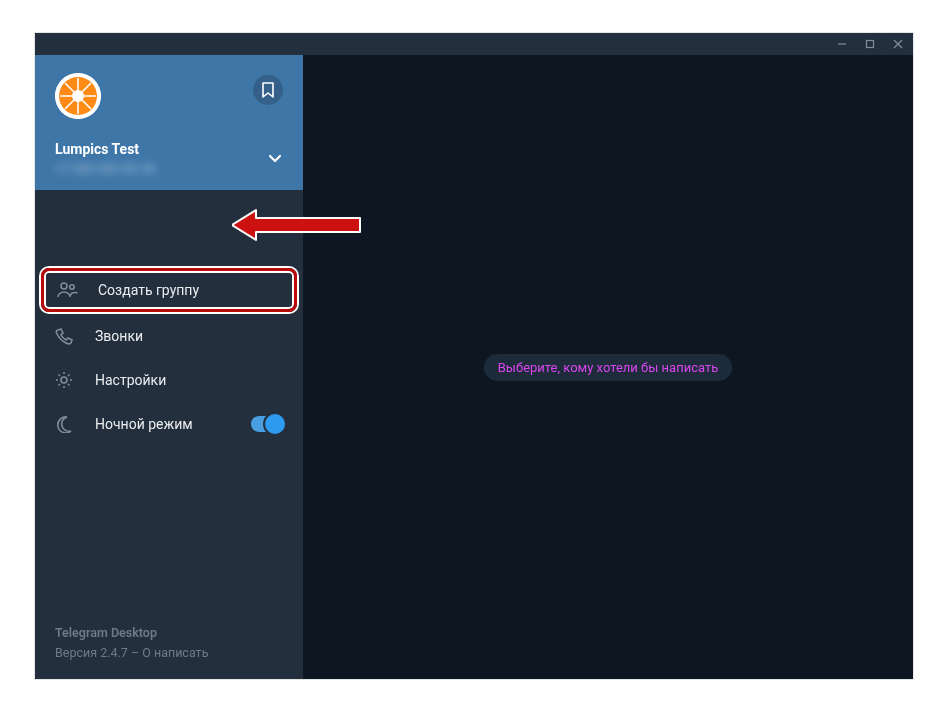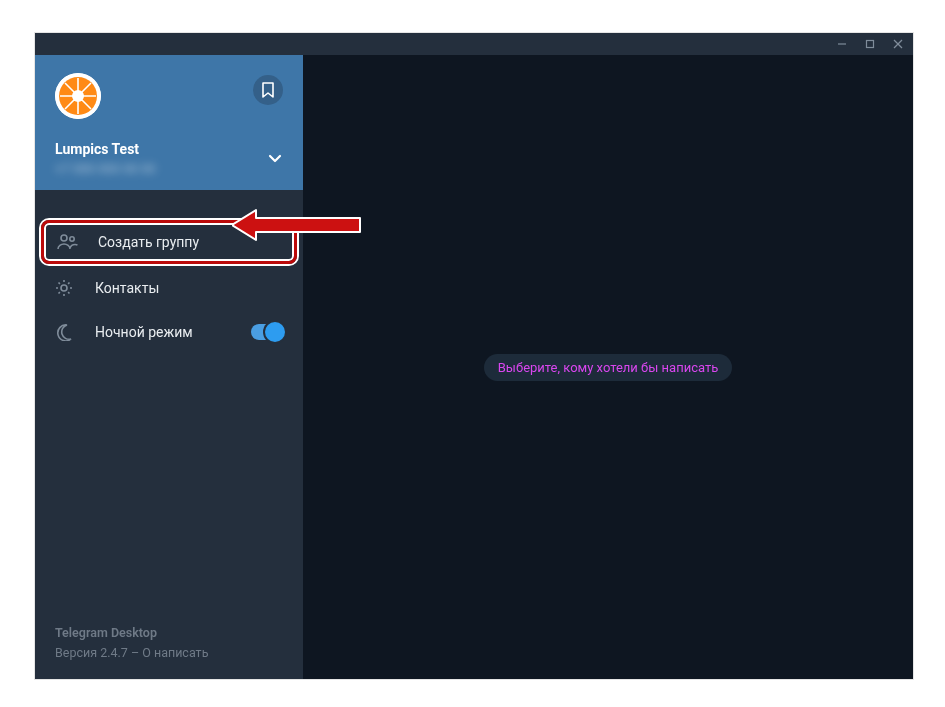--- a/index.html
+++ b/index.html
@@ -26,20 +26,21 @@
   }
   .titlebar .btn { width:10px; height:10px; display:flex; align-items:center; justify-content:center; cursor:pointer;}
   .body { flex:1; display:flex; min-height:0; }
 
   .sidebar {
     width: 268px;
     background: #242f3d;
     display: flex;
     flex-direction: column;
     position: relative;
+    gap: 48px;
   }
   .profile {
     background: #3e76a8;
     padding: 18px 20px 14px 20px;
     color: #fff;
     position: relative;
   }
   .avatar {
     width: 46px; height: 46px;
     border-radius: 50%;
@@ -204,29 +205,37 @@
                 <path d="M2 16c0-3 3-5 6-5s6 2 6 5"></path>
               <circle cx="16" cy="6" r="2.2"></circle>
                 <path d="M14 15c1-3 3-3.5 5-3.5 1 0 2 .3 2.5.8"></path>
             </svg>
           </span>
           <span>Создать группу</span>
         </div>
 
 
 
+        <div class="menu-item">
+          <span class="menu-icon">
+            <svg width="18" height="18" viewBox="0 0 18 18" fill="none" stroke="#7f8c9a" stroke-width="1.6">
+              <path d="M3 3l3-1 2 4-2 2c1 2 3 4 5 5l2-2 4 2-1 3c-1 1-3 1-5 0-4-2-7-5-9-9-1-2-1-4 1-4z"></path>
+            </svg>
+          </span>
+          <span>Звонки</span>
+        </div>
 
         <div class="menu-item">
           <span class="menu-icon">
             <svg width="20" height="20" viewBox="0 0 20 20" fill="none" stroke="#7f8c9a" stroke-width="1.6">
               <circle cx="10" cy="10" r="3"></circle>
               <path d="M10 2v2M10 16v2M2 10h2M16 10h2M4.5 4.5l1.4 1.4M14.1 14.1l1.4 1.4M15.5 4.5l-1.4 1.4M5.9 14.1l-1.4 1.4"></path>
             </svg>
           </span>
-          <span>Контакты</span>
+          <span>Настройки</span>
         </div>
 
         <div class="menu-item">
           <span class="menu-icon">
             <svg width="18" height="18" viewBox="0 0 18 18" fill="none" stroke="#7f8c9a" stroke-width="1.6">
               <path d="M12 2a8 8 0 1 0 4 14 6.5 6.5 0 0 1-4-14z"></path>
             </svg>
           </span>
           <span>Ночной режим</span>
           <span class="toggle"></span>

